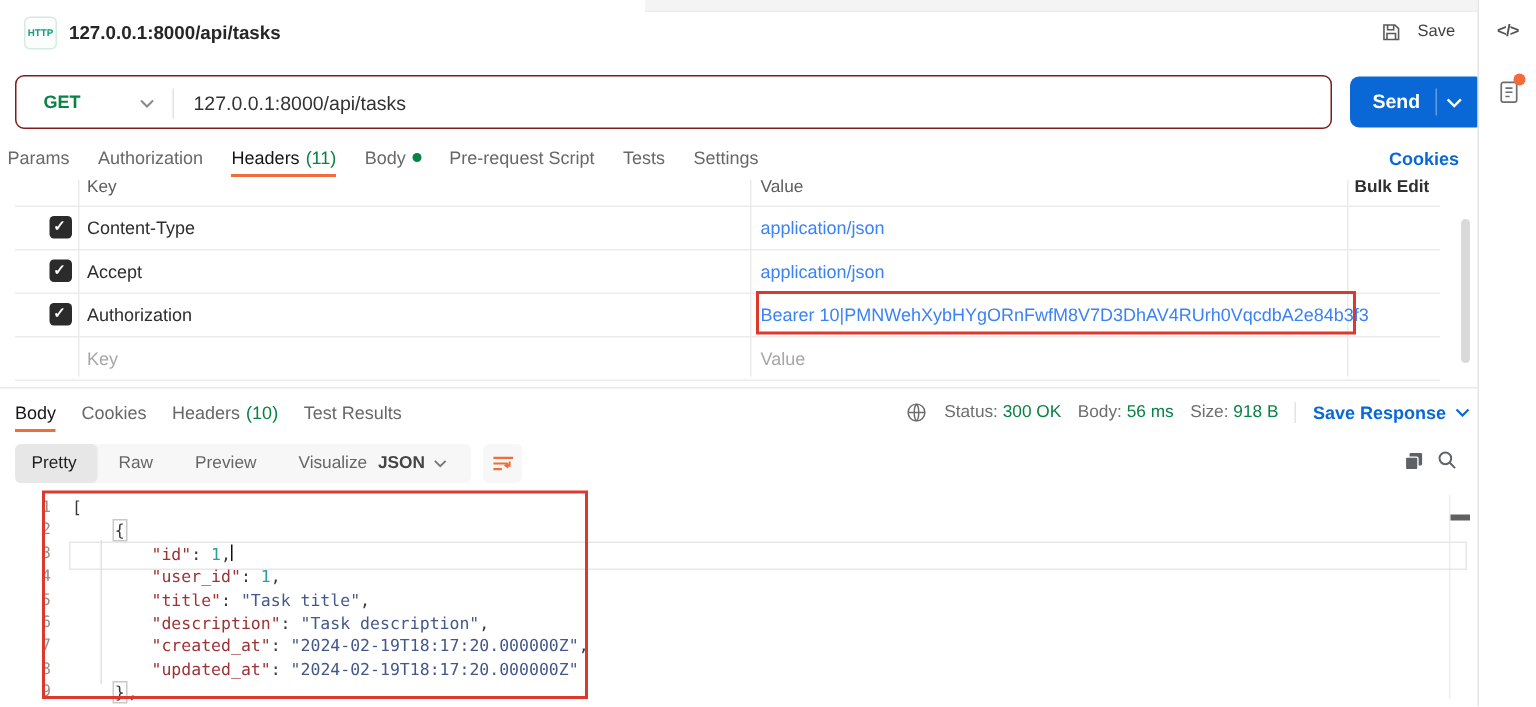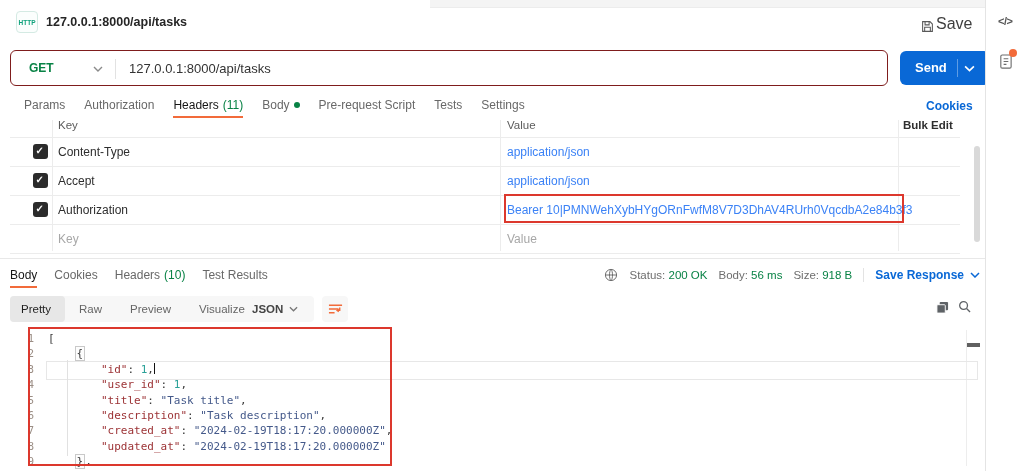--- a/index.html
+++ b/index.html
@@ -7,36 +7,36 @@
        font-family:"Liberation Sans",sans-serif;color:#2e2e2e;}
   .abs{position:absolute;}
   svg{display:block;}
 
   
   .tabstrip-rest{left:430px;top:0;width:555px;height:7px;background:#f4f4f4;border-bottom:1px solid #ececec;}
   .reqtab{left:16px;top:11px;display:flex;align-items:center;gap:8px;cursor:pointer;}
   .http-badge{width:20px;height:20px;border:1px solid #d4eae3;border-radius:4px;background:#fbfefd;
       color:#0ea17b;font-size:6.5px;font-weight:bold;display:flex;align-items:center;justify-content:center;letter-spacing:0;}
   .reqtab-title{font-size:12.5px;font-weight:bold;color:#262626;}
-  .save-btn{left:921px;top:15px;display:flex;align-items:flex-end;gap:2px;font-size:16px;color:#3f3f3f;cursor:pointer;}
+  .save-btn{left:921px;top:15px;display:flex;align-items:flex-start;gap:11px;font-size:11px;color:#3f3f3f;cursor:pointer;}
 
   
   .url-box{left:10px;top:50px;width:878px;height:36px;border:1px solid #7f1d1d;border-radius:6px;
       display:flex;align-items:center;box-sizing:border-box;background:#fff;}
   .method{margin-left:18px;font-size:12px;font-weight:bold;color:var(--method-green,#088245);}
   .method-chev{position:absolute;left:82px;top:15px;}
   .url-divider{position:absolute;left:104px;top:8px;width:1px;height:20px;background:#e2e2e2;}
   .url-text{position:absolute;left:118px;top:10px;font-size:13px;color:#333;}
   .send-btn{left:900px;top:51px;width:90px;height:34px;background:var(--primary-blue,#0968d6);border-radius:6px;cursor:pointer;}
   .send-label{position:absolute;left:15px;top:9px;font-size:13px;font-weight:bold;color:#fff;}
   .send-divider{position:absolute;left:57px;top:8px;width:1px;height:18px;background:rgba(255,255,255,.35);}
   .send-chev{position:absolute;left:64px;top:14px;}
 
   
-  .req-tabs{left:24px;top:98px;display:flex;gap:19px;align-items:center;font-size:12px;color:#686868;}
+  .req-tabs{left:5px;top:98px;display:flex;gap:19px;align-items:center;font-size:12px;color:#686868;}
   .rtab{position:relative;cursor:pointer;display:flex;align-items:center;gap:4px;white-space:nowrap;}
   .rtab.active{color:#161616;}
   .rtab.active::after{content:"";position:absolute;left:0;right:0;bottom:-6px;height:2px;background:var(--accent-orange,#f26b3a);}
   .count{color:var(--method-green,#088245);}
   .greendot{width:6px;height:6px;border-radius:50%;background:var(--method-green,#088245);}
   .cookies-link{left:926px;top:99px;font-size:12px;font-weight:bold;color:var(--primary-blue,#0968d6);cursor:pointer;}
 
   
   .colhead{font-size:11.5px;color:#5c5c5c;}
   .colhead.bold{color:#2f2f2f;font-weight:bold;}
@@ -205,21 +205,21 @@
     </span>
   <span class="rtab">
       <span>Test Results</span>
     </span>
 </div>
 <div class="abs resp-meta">
   <svg width="14" height="14" viewBox="0 0 16 16" fill="none" stroke="#6b6b6b" stroke-width="1.1">
       <circle cx="8" cy="8" r="6.4"></circle>
       <path d="M1.6 8h12.8M8 1.6c2.3 2 2.3 10.8 0 12.8M8 1.6c-2.3 2-2.3 10.8 0 12.8"></path>
     </svg>
-  <span><span>Status:</span> <span class="mval">200 OK</span></span>
+  <span><span>Status:</span> <span class="mval">300 OK</span></span>
   <span><span>Body:</span> <span class="mval">56 ms</span></span>
   <span><span>Size:</span> <span class="mval">918 B</span></span>
   <span class="meta-div"></span>
   <span class="save-resp">
     <span>Save Response</span>
     <svg width="10" height="6" viewBox="0 0 10 6" fill="none" stroke="#0968d6" stroke-width="1.5">
         <path d="M1 1l4 4 4-4"></path>
       </svg>
   </span>
 </div>

